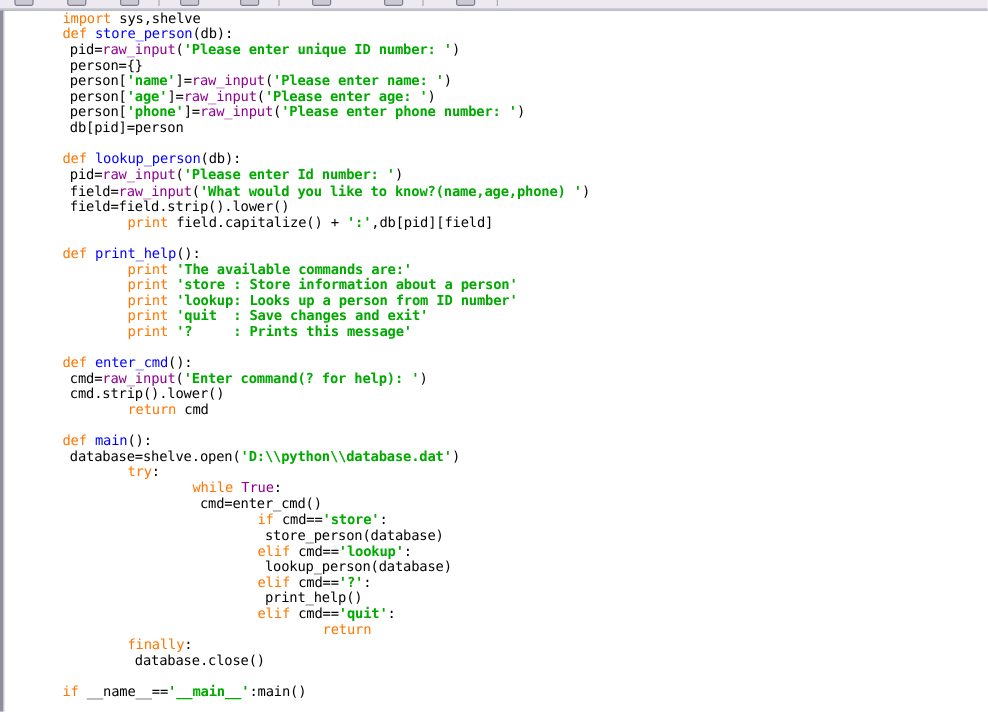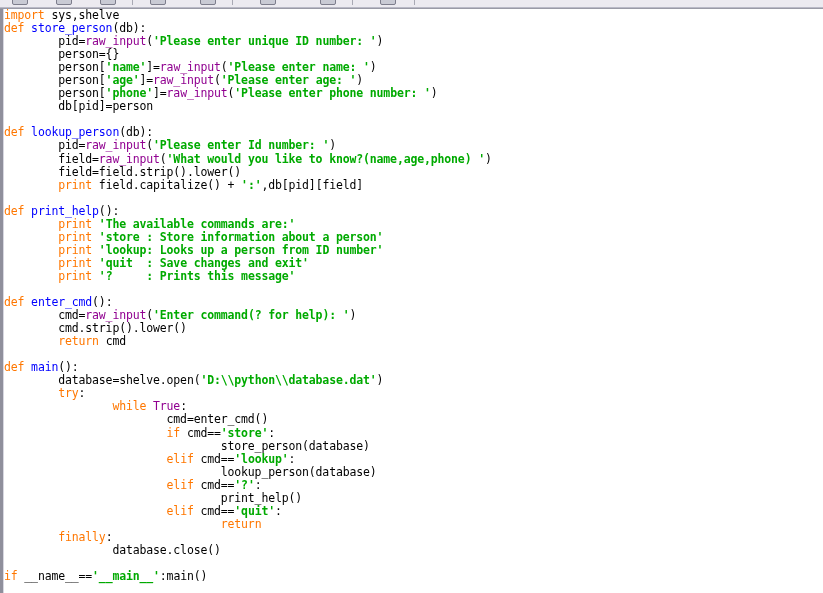--- a/index.html
+++ b/index.html
@@ -97,21 +97,21 @@
     white-space: pre;
     letter-spacing: -0.15px;
   }
   .ln {
     display: block;
     height: 13.05px;
     white-space: pre;
   }
 
   
-  .tok-kw    { color: #ff7700; }   
+  .tok-kw    { color: #ff7700; padding-left: 48px; }   
   .tok-def   { color: #0000ff; }   
   .tok-str   { color: #00aa00; font-weight: bold; }   
   .tok-bi    { color: #900090; text-align: right; }   
   .tok-plain { color: #000000; }   
 </style>
 </head>
 <body>
 
 <div id="editor-window">
 

